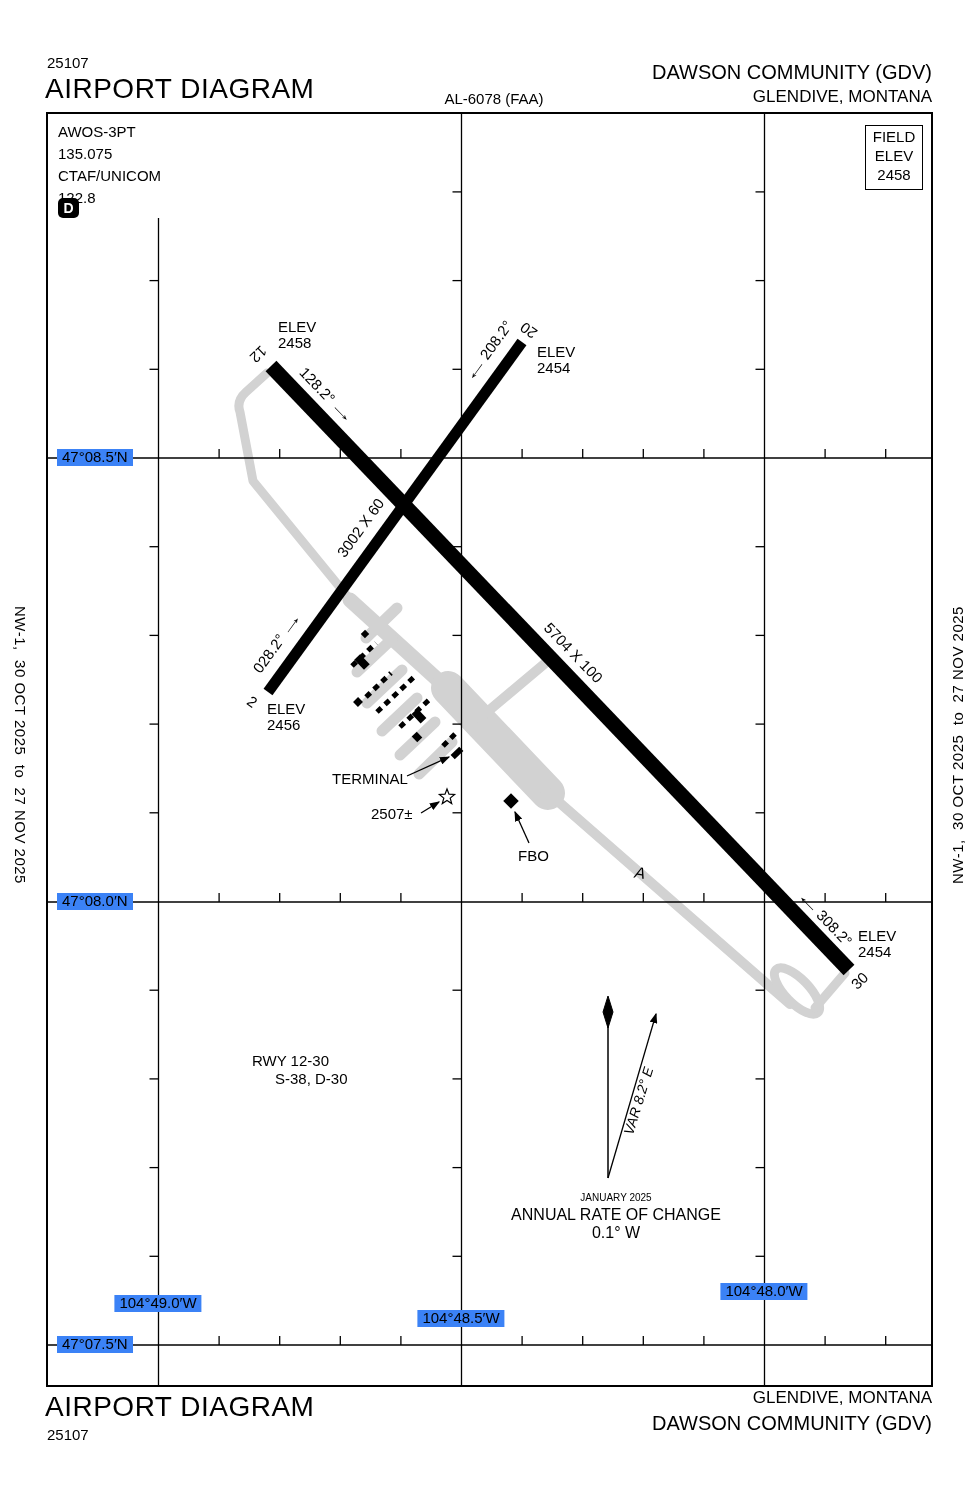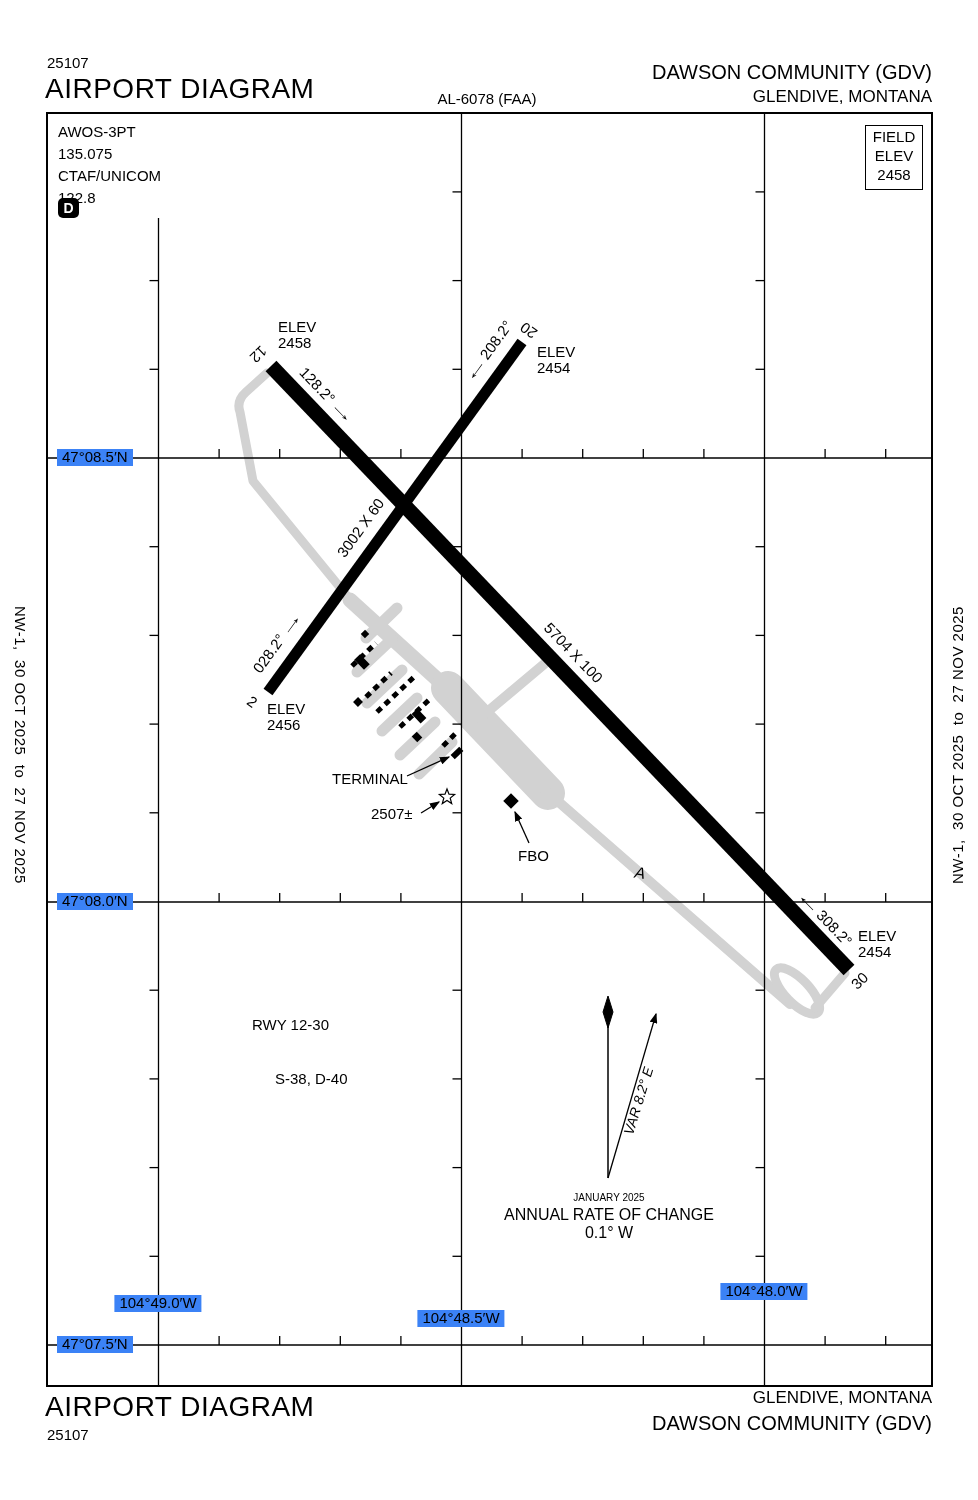--- a/index.html
+++ b/index.html
@@ -1,21 +1,21 @@
 <!DOCTYPE html>
 <html><head>
 <meta charset="utf-8">
 <style>
   html,body{margin:0;padding:0;background:#fff;}
   body{width:978px;height:1500px;position:relative;overflow:hidden;
        font-family:"Liberation Sans","DejaVu Sans",sans-serif;color:#000;}
   #chart-svg{position:absolute;left:0;top:0;}
   .lbl{position:absolute;font-size:15px;line-height:1.1;white-space:nowrap;}
   .wbg{background:#3b82f6;padding:0 5px;}
-  .ctr{transform:translate(-50%,-50%);}
+  .ctr{transform:translate(-50%,-50%);margin-left:7px;}
   .rot{transform-origin:center center;}
   .big{font-size:28px;letter-spacing:.5px;}
   .med{font-size:20px;}
   .sm{font-size:17px;}
   .rt{text-align:right;}
   .two>div{line-height:16px;}
   .arr{display:inline-block;transform:scaleX(1.9);margin:0 7px;}
   .dbox{position:absolute;left:58px;top:198px;width:21px;height:20px;background:#000;
         border-radius:5px;color:#fff;font-weight:bold;font-size:14px;text-align:center;line-height:20px;}
   .fbox{position:absolute;left:865px;top:125px;width:56px;height:62px;border:1.6px solid #000;
@@ -228,22 +228,22 @@
 <div class="lbl two" style="left:537px;top:344px;">
   <div>ELEV</div>
   <div>2454</div>
 </div>
 
 <div class="lbl" style="left:332px;top:771px;">TERMINAL</div>
 <div class="lbl" style="left:363px;top:806px;margin-left:8px;">2507±</div>
 <div class="lbl" style="left:518px;top:848px;">FBO</div>
 <div class="lbl ital" style="left:640px;top:873px;font-size:16px;transform:translate(-50%,-50%) rotate(8deg);">A</div>
 
-<div class="lbl" style="left:252px;top:1017px;">RWY 12-30</div>
-<div class="lbl" style="left:275px;top:1071px;">S-38, D-40</div>
+<div class="lbl" style="left:252px;top:1053px;">RWY 12-30</div>
+<div class="lbl" style="left:275px;top:1071px;">S-38, D-30</div>
 
 <div class="lbl ital rot" style="left:639px;top:1101px;font-size:14px;transform:translate(-50%,-50%) rotate(-73deg);">VAR 8.2° E</div>
 <div class="lbl ctr" style="left:609px;top:1197px;font-size:10px;">JANUARY 2025</div>
 <div class="lbl ctr" style="left:609px;top:1215px;font-size:16px;">ANNUAL RATE OF CHANGE</div>
 <div class="lbl ctr" style="left:609px;top:1233px;font-size:16px;">0.1° W</div>
 
 <div class="lbl vert" style="left:20px;top:745px;transform:translate(-50%,-50%) rotate(90deg);">NW-1,  30 OCT 2025  to  27 NOV 2025</div>
 <div class="lbl vert" style="left:958px;top:745px;transform:translate(-50%,-50%) rotate(-90deg);">NW-1,  30 OCT 2025  to  27 NOV 2025</div>
 
 <div class="lbl big" style="left:45px;top:1392px;">AIRPORT DIAGRAM</div>

